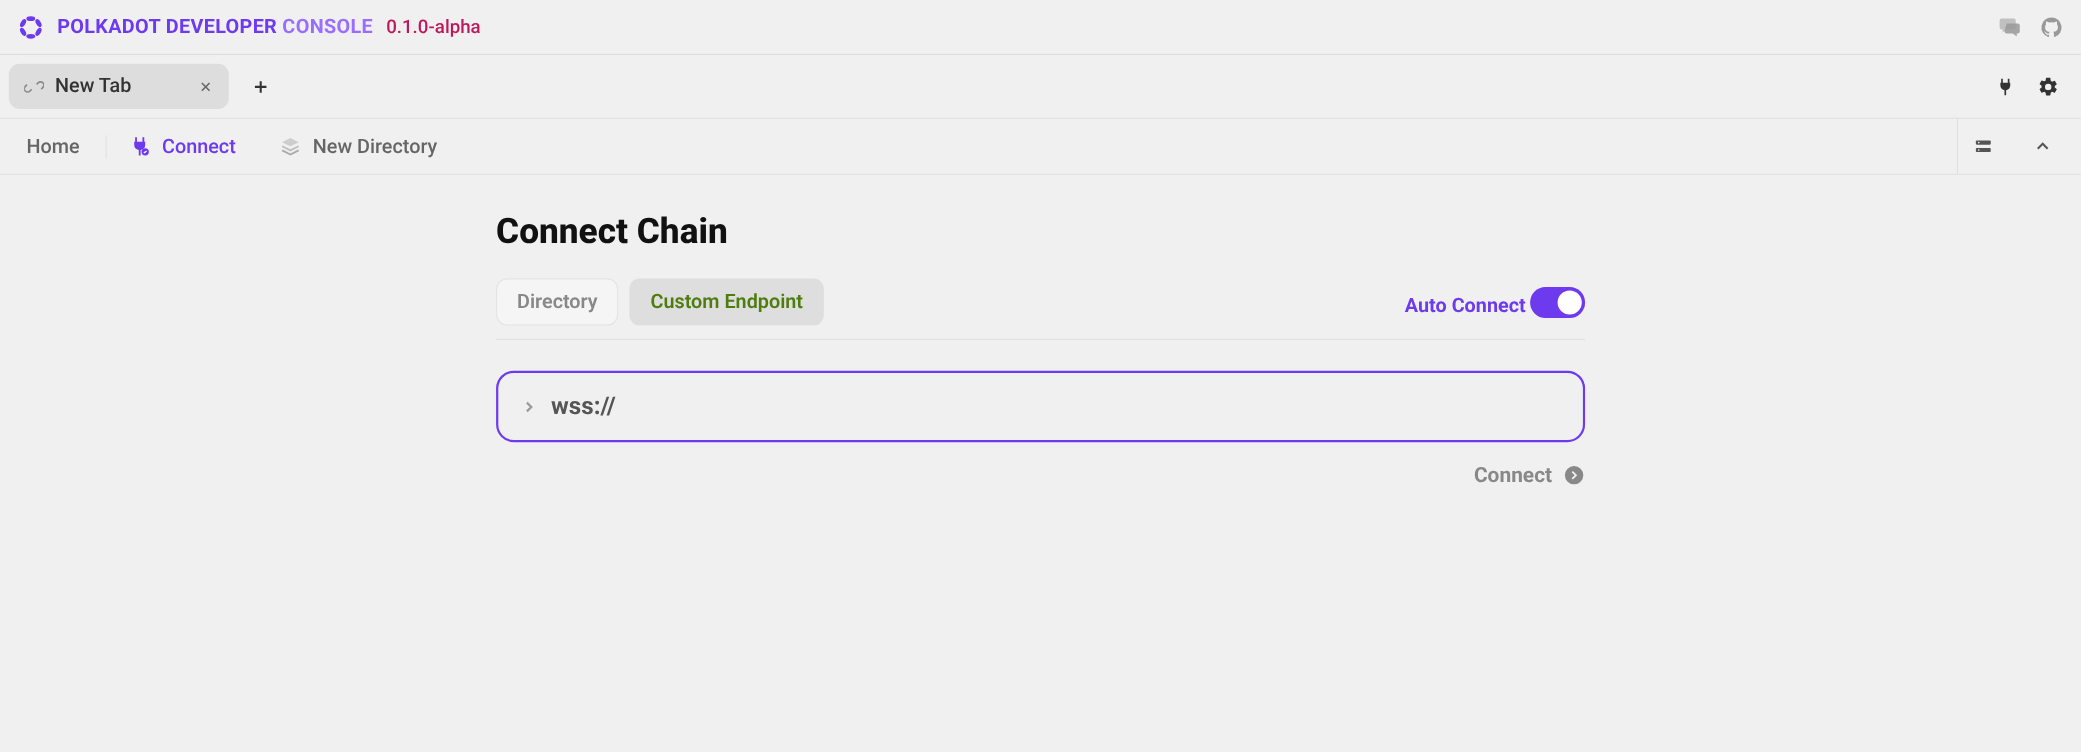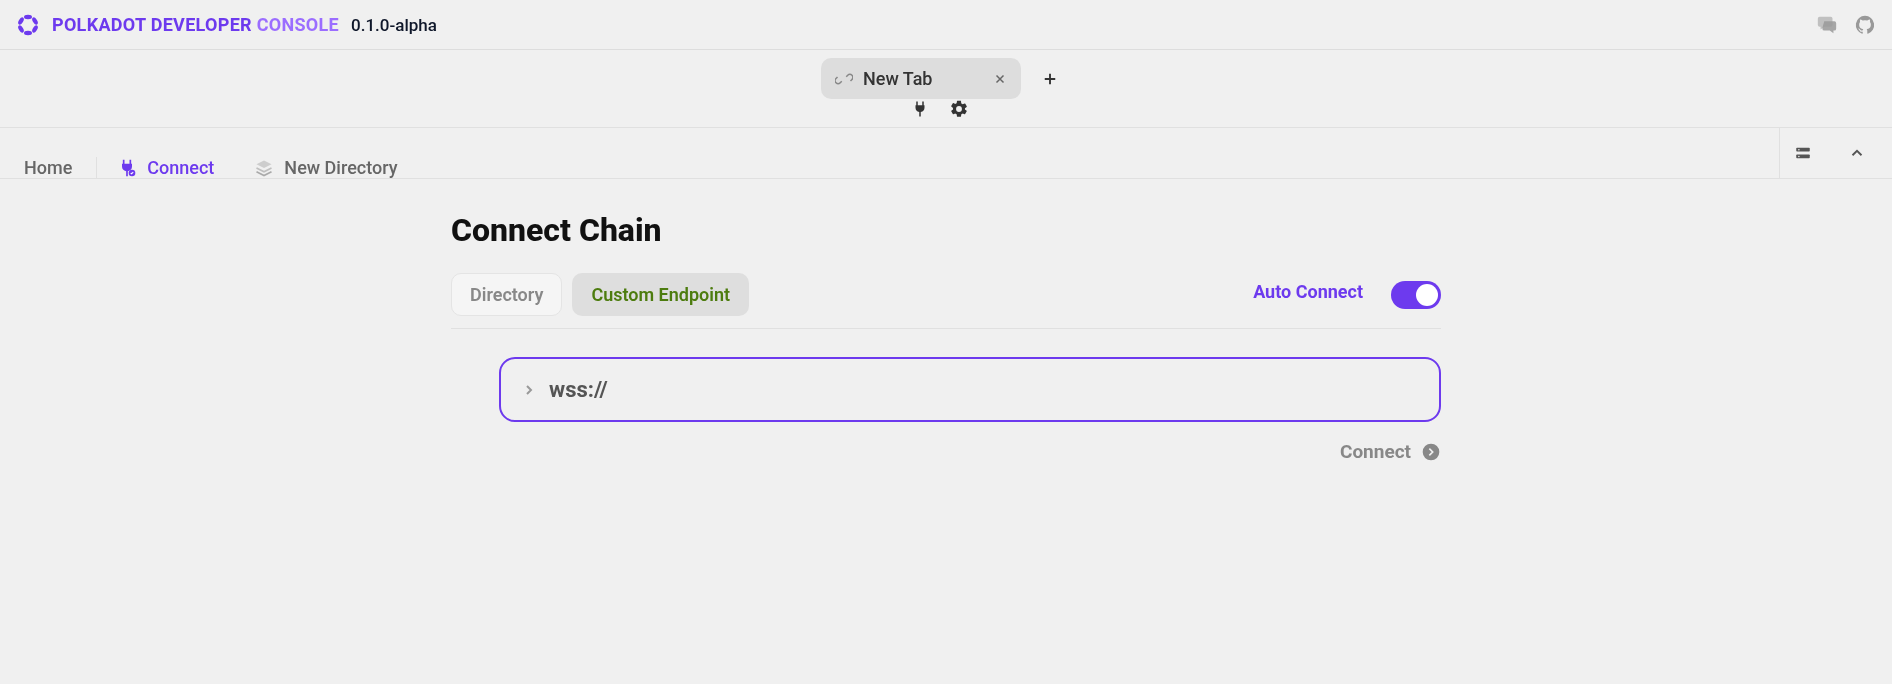--- a/index.html
+++ b/index.html
@@ -36,21 +36,21 @@
       justify-content: center;
     }
     .brand {
       font-weight: 700;
       font-size: 18px;
       letter-spacing: 0.3px;
     }
     .brand-part1 { color: #6d3aee; text-align: right; }
     .brand-part2 { color: #9b6dff; }
     .version {
-      color: #0f172a;
+      color: #be185d;
       font-size: 17px;
       font-weight: 500;
     }
     .header-right {
       display: flex;
       align-items: center;
       gap: 16px;
     }
     .header-icon {
       color: #999;
@@ -59,21 +59,20 @@
       align-items: center;
     }
     
     
     .tabbar {
       display: flex;
       align-items: center;
       justify-content: space-between;
       padding: 8px 8px 8px 8px;
       background: #f0f0f0;
-      flex-direction: column;
     }
     .tabbar-left {
       display: flex;
       align-items: center;
       gap: 8px;
     }
     .tab {
       display: flex;
       align-items: center;
       gap: 10px;
@@ -120,21 +119,21 @@
       display: flex;
       align-items: center;
       justify-content: space-between;
       background: #f0f0f0;
       border-top: 1px solid #e0e0e0;
       border-bottom: 1px solid #e0e0e0;
       height: 52px;
     }
     .subnav-left {
       display: flex;
-      align-items: flex-end;
+      align-items: center;
       height: 100%;
     }
     .subnav-item {
       display: flex;
       align-items: center;
       gap: 10px;
       padding: 0 20px;
       font-size: 18px;
       font-weight: 500;
       color: #666;
@@ -213,22 +212,22 @@
       color: #888;
       border: 1px solid #e4e4e4;
     }
     .mode-tab.active {
       background: #dedede;
       color: #4d7c0f;
     }
     
     .auto-connect {
       display: flex;
-      align-items: flex-start;
-      gap: 28px;
+      align-items: flex-end;
+      gap: 4px;
     }
     .auto-connect-label {
       font-size: 18px;
       font-weight: 700;
       color: #6d3aee;
     }
     .toggle {
       width: 50px;
       height: 28px;
       background: #6d3aee;
@@ -247,21 +246,20 @@
     }
     
     .endpoint-input {
       display: flex;
       align-items: center;
       gap: 12px;
       border: 2px solid #6d3aee;
       border-radius: 16px;
       padding: 18px 20px;
       background: #f0f0f0;
-      margin-left: 48px;
     }
     .chevron-icon {
       color: #999;
       display: flex;
     }
     .endpoint-field {
       flex: 1;
       border: none;
       background: transparent;
       font-size: 22px;

